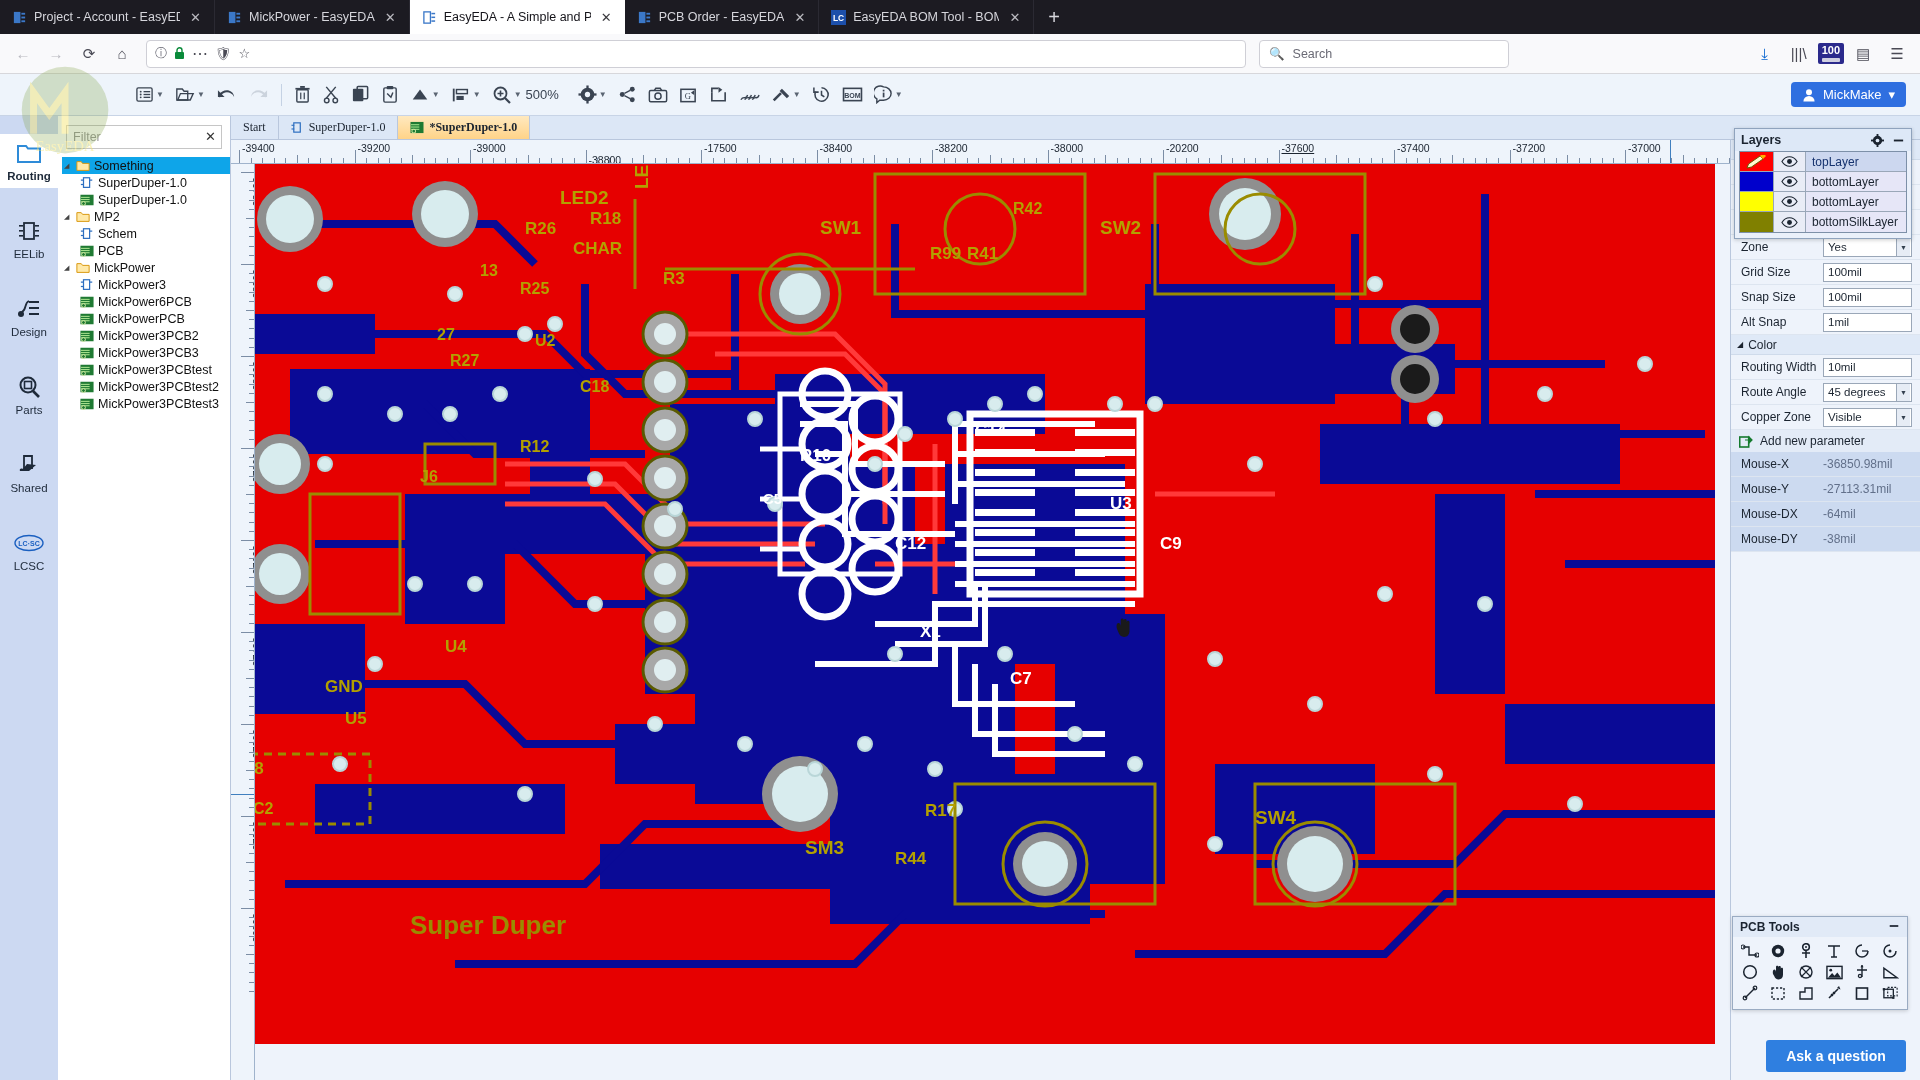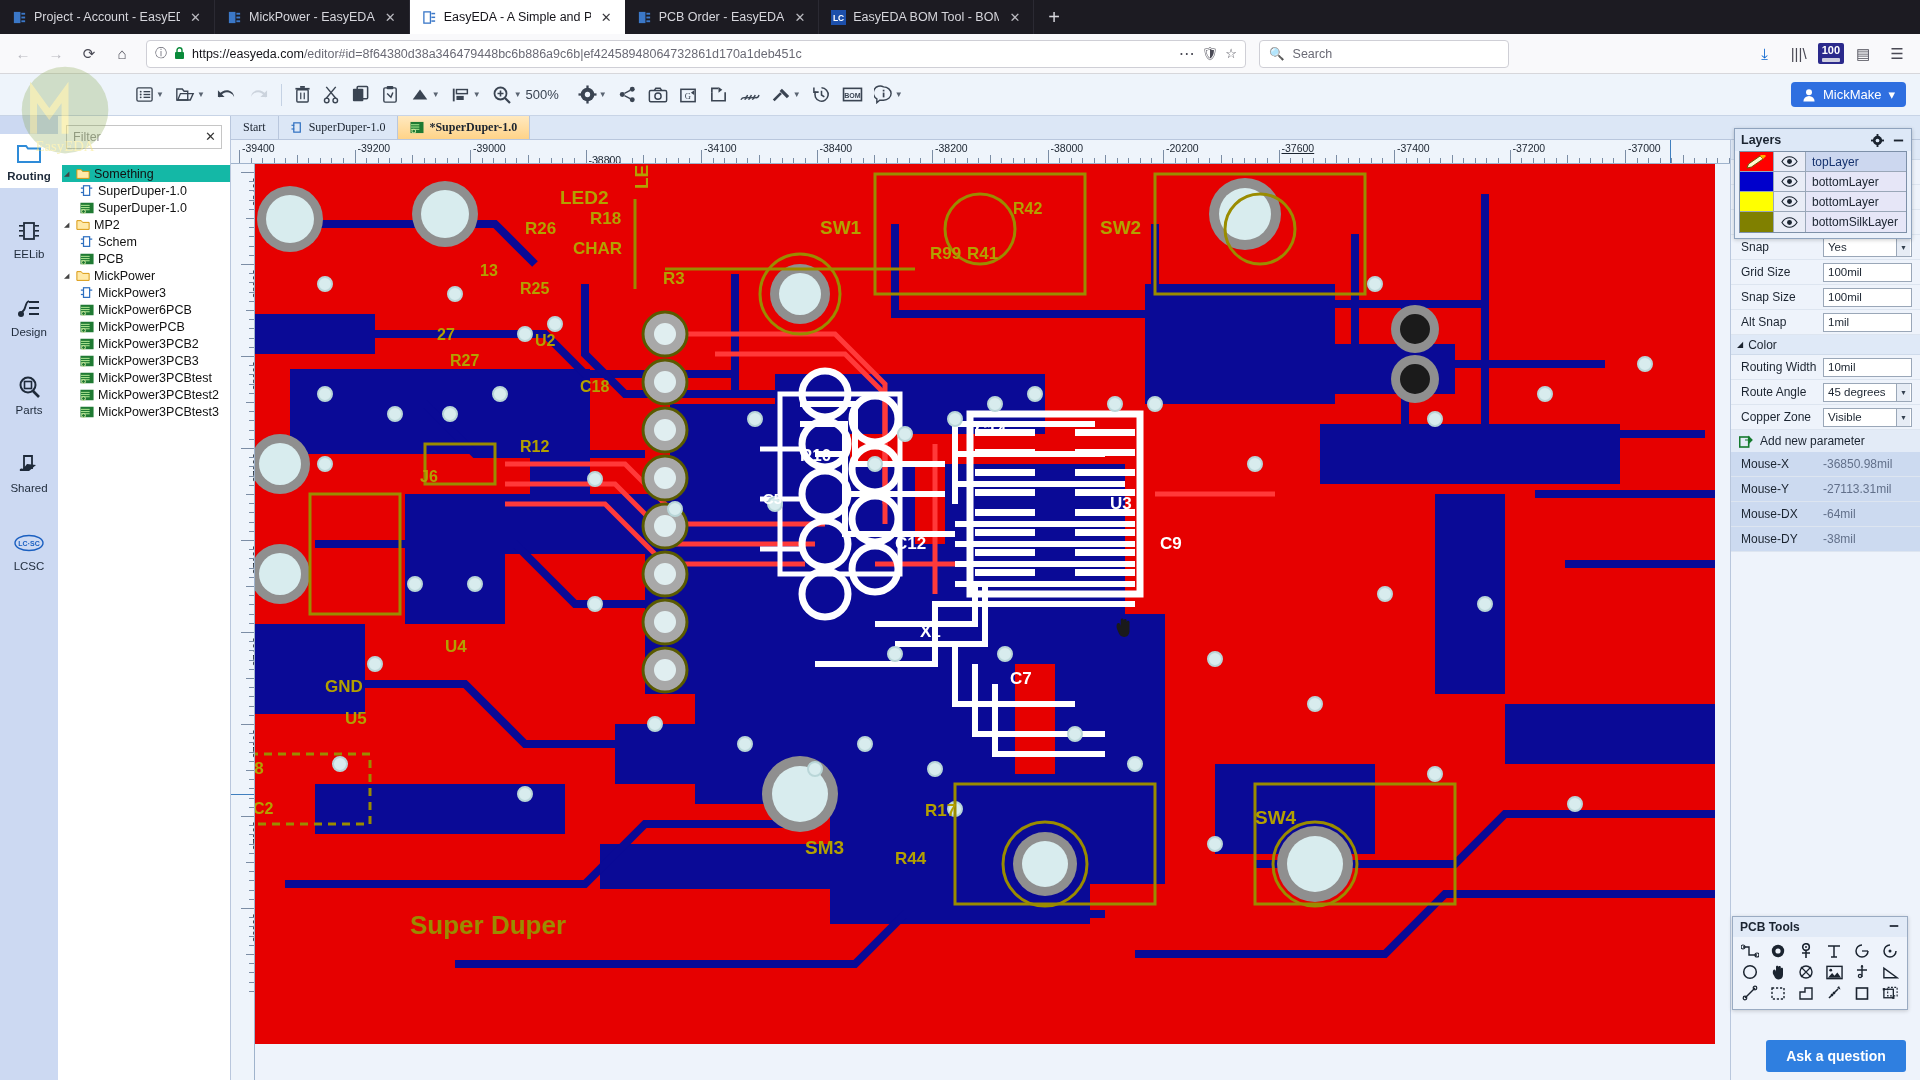--- a/index.html
+++ b/index.html
@@ -96,21 +96,21 @@
   }
   .filterrow { padding: 9px 8px 4px; position:relative; }
   .filterbox {
     width:100%; height:24px; border:1px solid #c6c6c6; background:#fff;
     font-size:12.5px; color:#9a9a9a; padding: 0 22px 0 6px; line-height:22px;
   }
   .filterx { position:absolute; right:14px; top:13px; font-size:13px; color:#333; }
   .tree { padding: 4px 0 0 4px; font-size: 12.5px; color:#111; }
   .tnode { display:flex; align-items:center; gap:4px; height:17px;
            white-space:nowrap; padding-left: 2px; }
-  .tnode.root.sel { background:#14b8a6;margin-top:8px; }
+  .tnode.root.sel { background:#0ea5e9; }
   .tnode.child { padding-left: 18px; }
   .arrow { font-size: 7px; color:#444; width:8px; }
   .ico16 { width:14px; height:14px; flex:none; display:block; }
 
   
   .doctabs {
     position:absolute; left:231px; top:42px; right:0; height:24px;
     background:#dce7f6; border-bottom:1px solid #b9c7dd; display:flex;
     align-items:stretch; font-size: 12px;
   }
@@ -277,21 +277,20 @@
   <div class="navbtn dim">←</div>
   <div class="navbtn dim">→</div>
   <div class="navbtn">⟳</div>
   <div class="navbtn">⌂</div>
   <div class="urlbar">
     <span style="color:#6a6a75;font-size:12px;">ⓘ</span>
     <svg width="11" height="13" viewBox="0 0 11 13">
         <rect x="1" y="5" width="9" height="7" rx="1" fill="#0a8a3a"></rect>
         <path d="M3 5V3.3a2.5 2.5 0 0 1 5 0V5" fill="none" stroke="#0a8a3a" stroke-width="1.4"></path>
       </svg>
-    <span class="urltext"><span class="host">https://easyeda.com</span><span class="path">/editor#id=8f64380d38a346479448bc6b886a9c6b|ef42458948064732861d170a1deb451c</span></span>
     <span style="color:#4a4a55;">⋯</span>
     <span style="color:#4a4a55;font-size:13px;">🛡</span>
     <span style="color:#4a4a55;font-size:13px;">☆</span>
   </div>
   <div class="searchbar">
     <span>🔍</span>
     <span>Search</span>
   </div>
   <div class="navright">
     <div class="navbtn" style="color:#0a66d0;">⤓</div>
@@ -809,21 +808,21 @@
       <div class="rtickH" style="left: 366.05px; height: 5px;"></div>
       <div class="rtickH" style="left: 377.6px; height: 5px;"></div>
       <div class="rtickH" style="left: 389.15px; height: 5px;"></div>
       <div class="rtickH" style="left: 400.7px; height: 5px;"></div>
       <div class="rtickH" style="left: 412.25px; height: 8px;"></div>
       <div class="rtickH" style="left: 423.8px; height: 5px;"></div>
       <div class="rtickH" style="left: 435.35px; height: 5px;"></div>
       <div class="rtickH" style="left: 446.9px; height: 5px;"></div>
       <div class="rtickH" style="left: 458.45px; height: 5px;"></div>
       <div class="rtickH" style="left: 470px; height: 13px;"></div>
-      <div class="rlabH" style="left: 473px;">-34100</div>
+      <div class="rlabH" style="left: 473px;">-17500</div>
       <div class="rtickH" style="left: 481.55px; height: 5px;"></div>
       <div class="rtickH" style="left: 493.1px; height: 5px;"></div>
       <div class="rtickH" style="left: 504.65px; height: 5px;"></div>
       <div class="rtickH" style="left: 516.2px; height: 5px;"></div>
       <div class="rtickH" style="left: 527.75px; height: 8px;"></div>
       <div class="rtickH" style="left: 539.3px; height: 5px;"></div>
       <div class="rtickH" style="left: 550.85px; height: 5px;"></div>
       <div class="rtickH" style="left: 562.4px; height: 5px;"></div>
       <div class="rtickH" style="left: 573.95px; height: 5px;"></div>
       <div class="rtickH" style="left: 585.5px; height: 13px;"></div>
@@ -1340,21 +1339,21 @@
         <div class="pl">Grid Color</div>
         <div class="pv"><span class="plain-v">#FFFFFF</span></div>
       </div>
       <div class="proprow">
         <div class="pl">Grid Style</div>
         <div class="pv">
           <div class="sel-in dd">line</div>
         </div>
       </div>
       <div class="proprow">
-        <div class="pl">Snap</div>
+        <div class="pl">Zone</div>
         <div class="pv">
           <div class="sel-in dd">Yes</div>
         </div>
       </div>
       <div class="proprow">
         <div class="pl">Grid Size</div>
         <div class="pv">
           <div class="sel-in">100mil</div>
         </div>
       </div>

